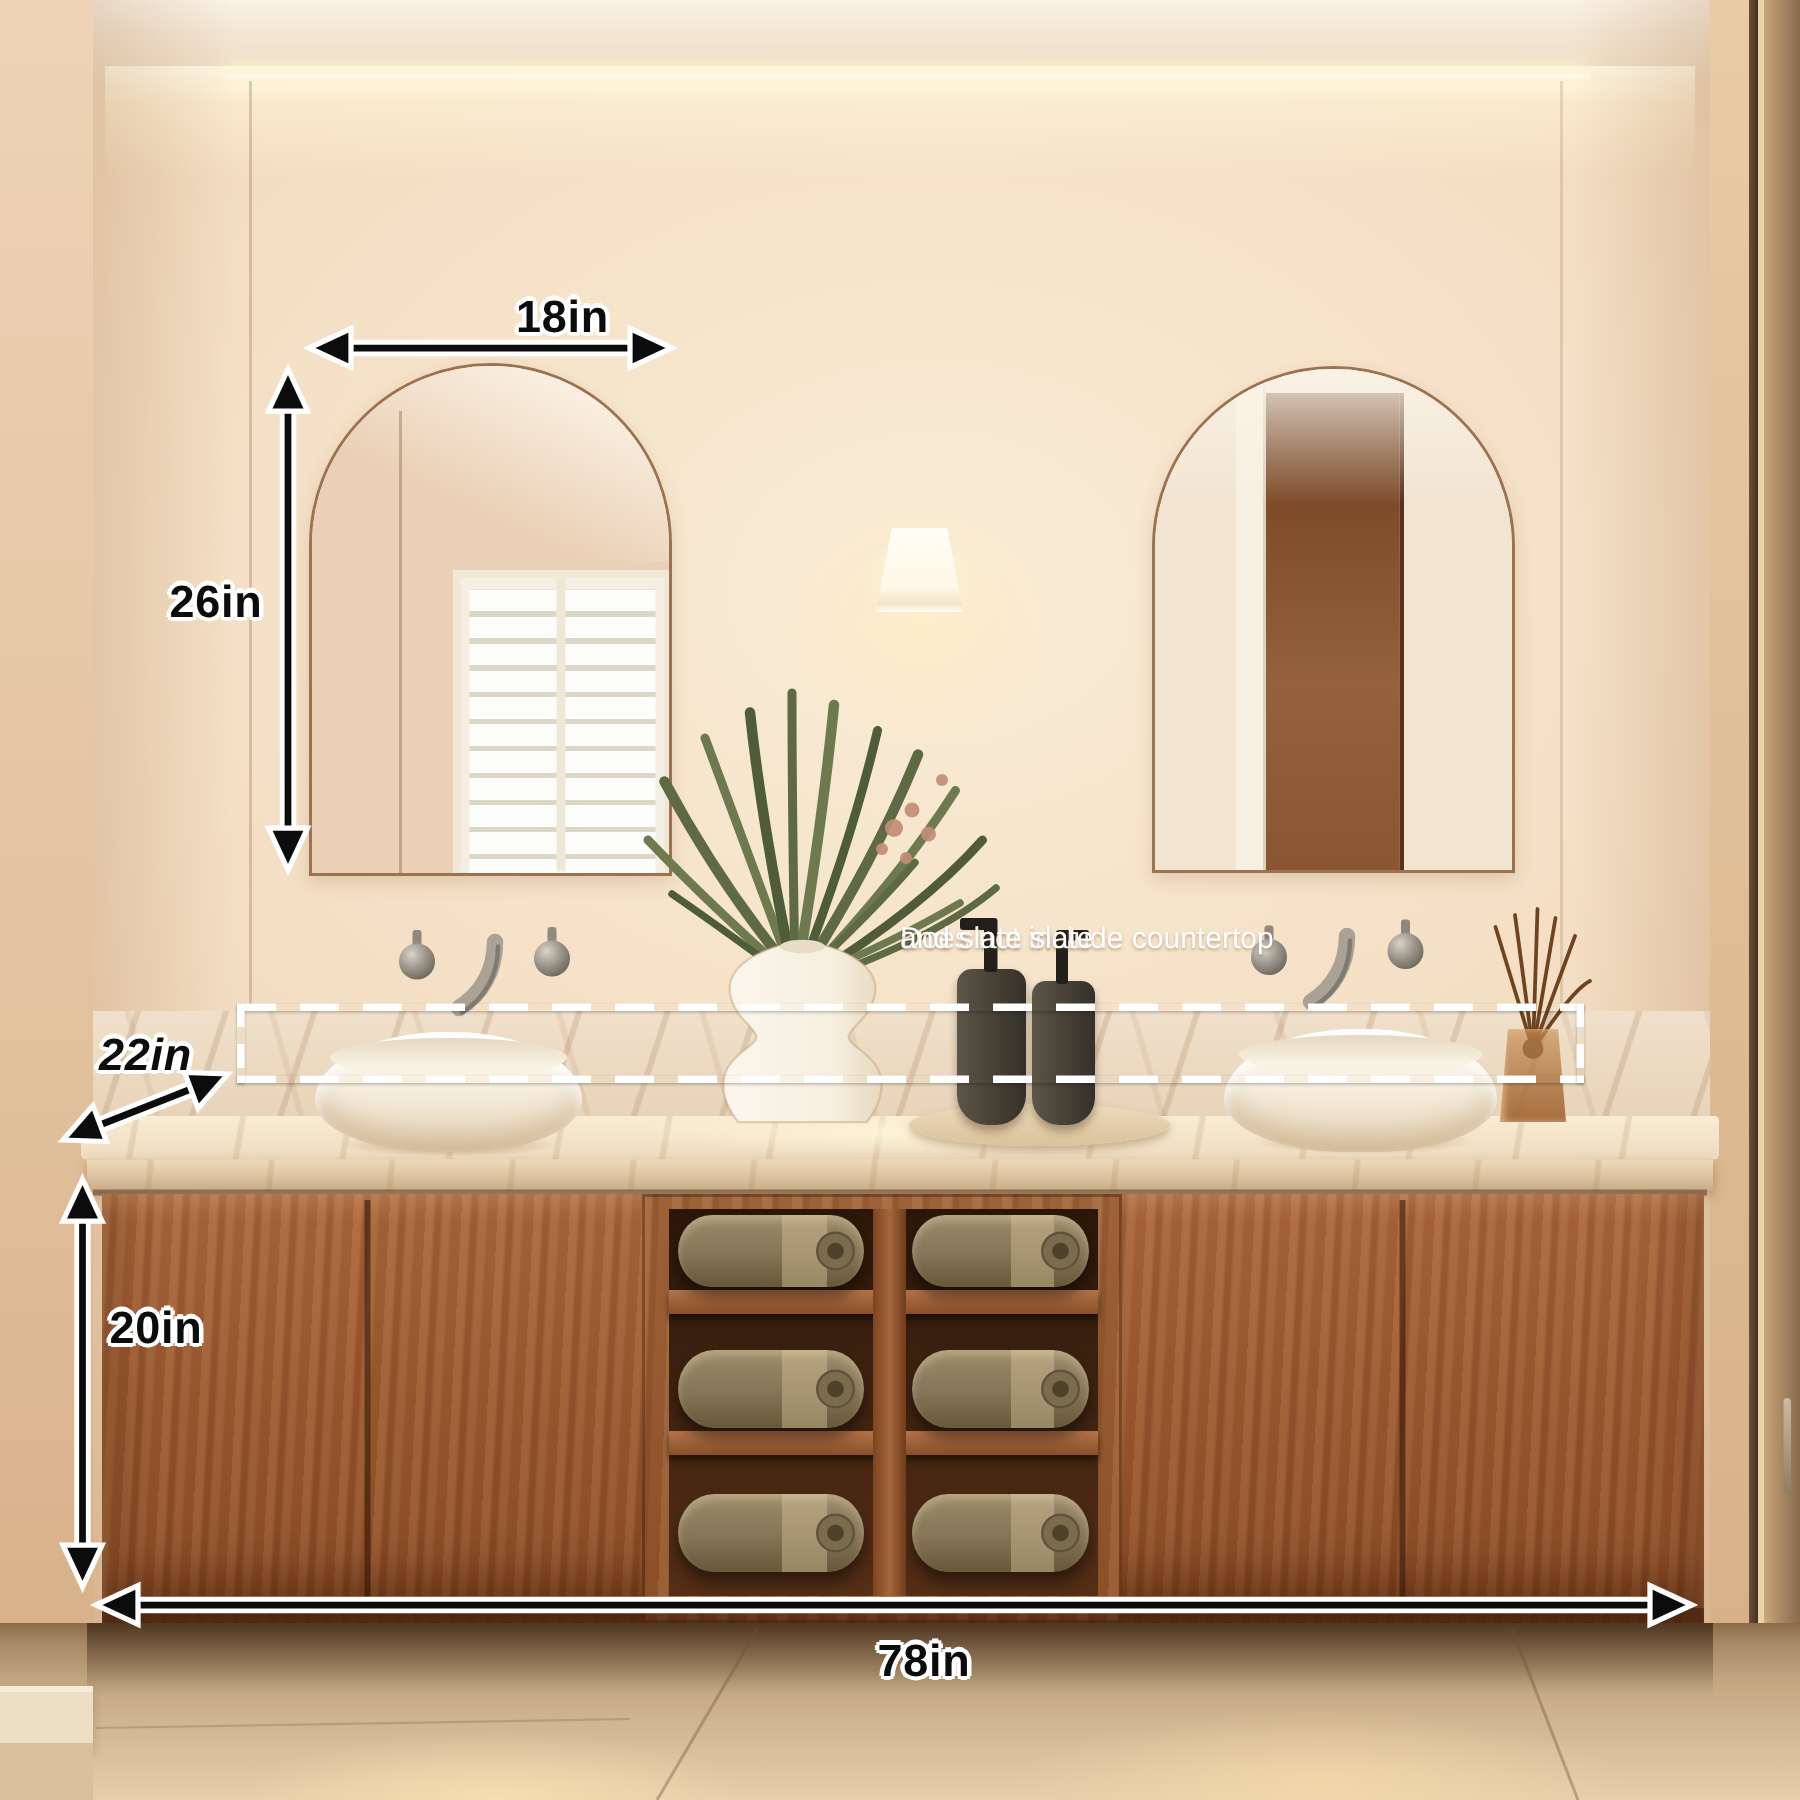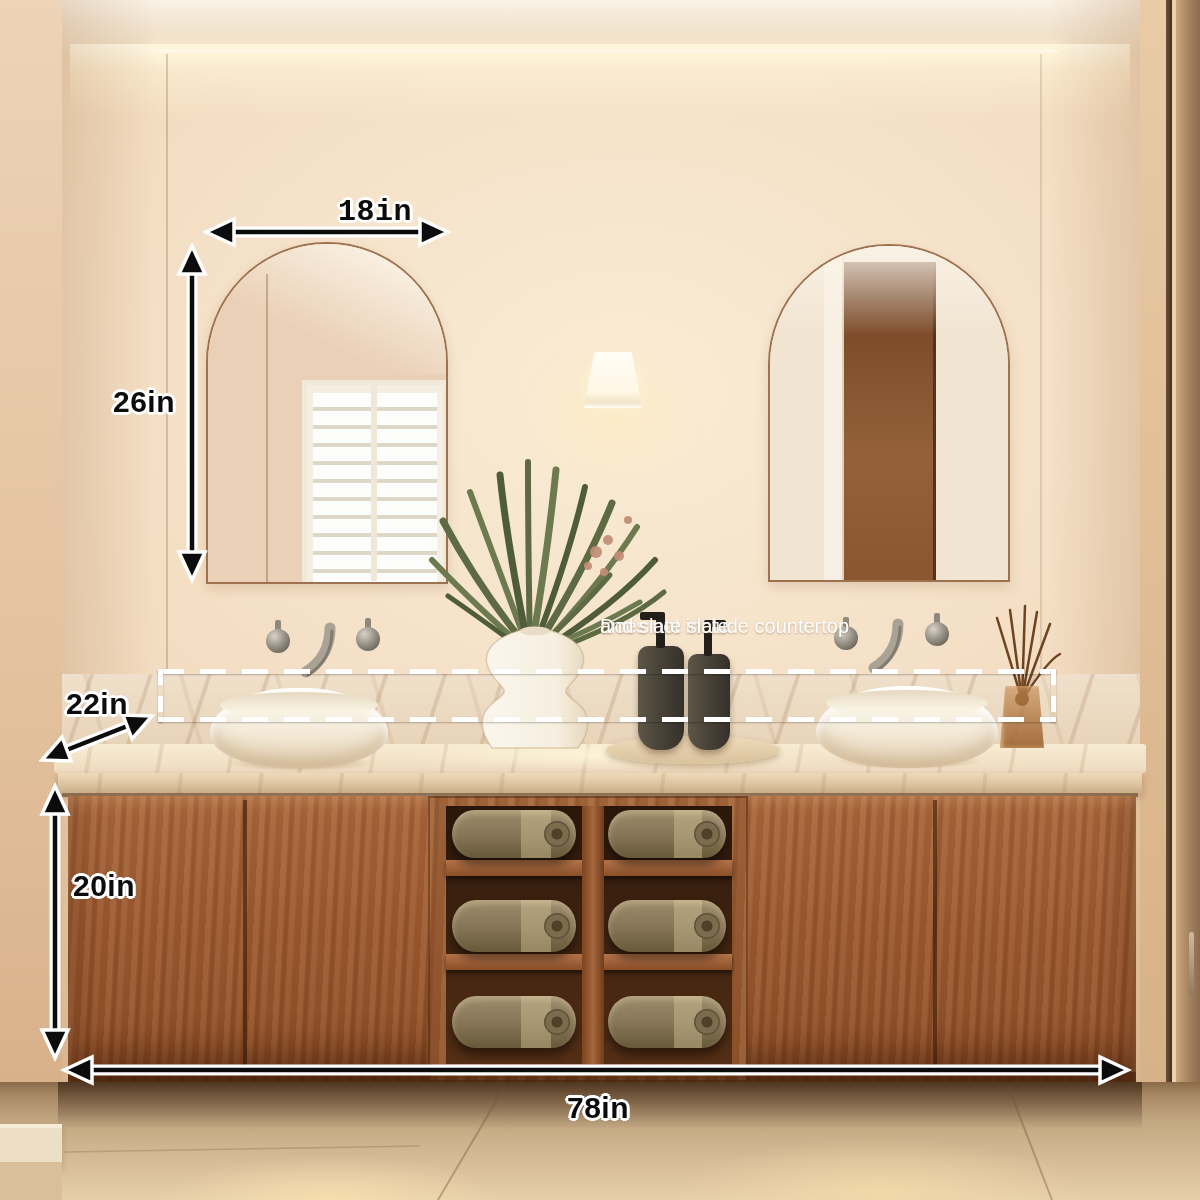--- a/index.html
+++ b/index.html
@@ -185,25 +185,25 @@
 
   .note{left:600px;top:612px;width:300px;z-index:40;color:#fff;
     font-size:20px;line-height:28px;font-weight:400;
     text-shadow:0 1px 2px rgba(90,60,30,.35);}
   .note span{position:static;display:block;}
 
   .dim{z-index:50;transform:translate(-50%,-50%);
     font-weight:bold;font-size:30px;letter-spacing:.5px;color:#0c0c0c;white-space:nowrap;
     text-shadow:-3px 0 0 #fff,3px 0 0 #fff,0 -3px 0 #fff,0 3px 0 #fff,
       -2px -2px 0 #fff,2px -2px 0 #fff,-2px 2px 0 #fff,2px 2px 0 #fff;}
-  .dim-18{left:375px;top:212px;font-family:Liberation Mono, monospace;}
+  .dim-18{left:375px;top:212px;}
   .dim-26{left:144px;top:402px;}
-  .dim-22{left:97px;top:704px;}
+  .dim-22{left:97px;top:704px;font-style:italic;}
   .dim-20{left:104px;top:886px;}
-  .dim-78{left:598px;top:1108px;}
+  .dim-78{left:616px;top:1108px;}
 </style>
 </head>
 <body>
 
 <div id="stage">
 
   <div class="back-wall"></div>
   <div class="wall-vignette"></div>
   <div class="ceiling"></div>
   <div class="cove-glow"></div>

